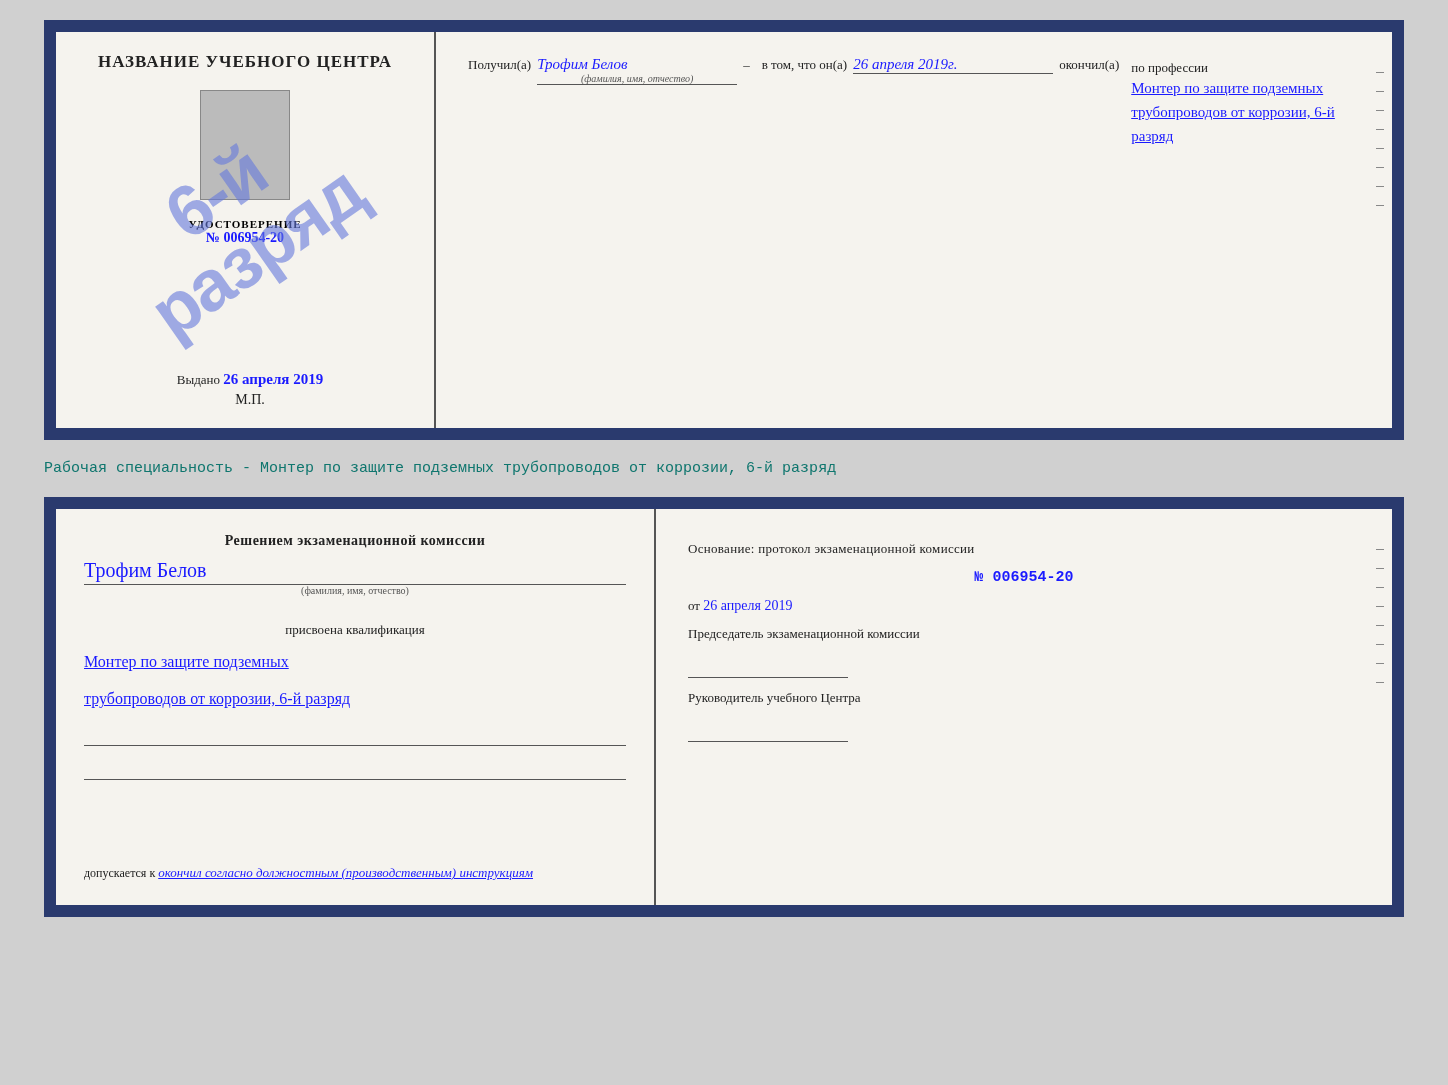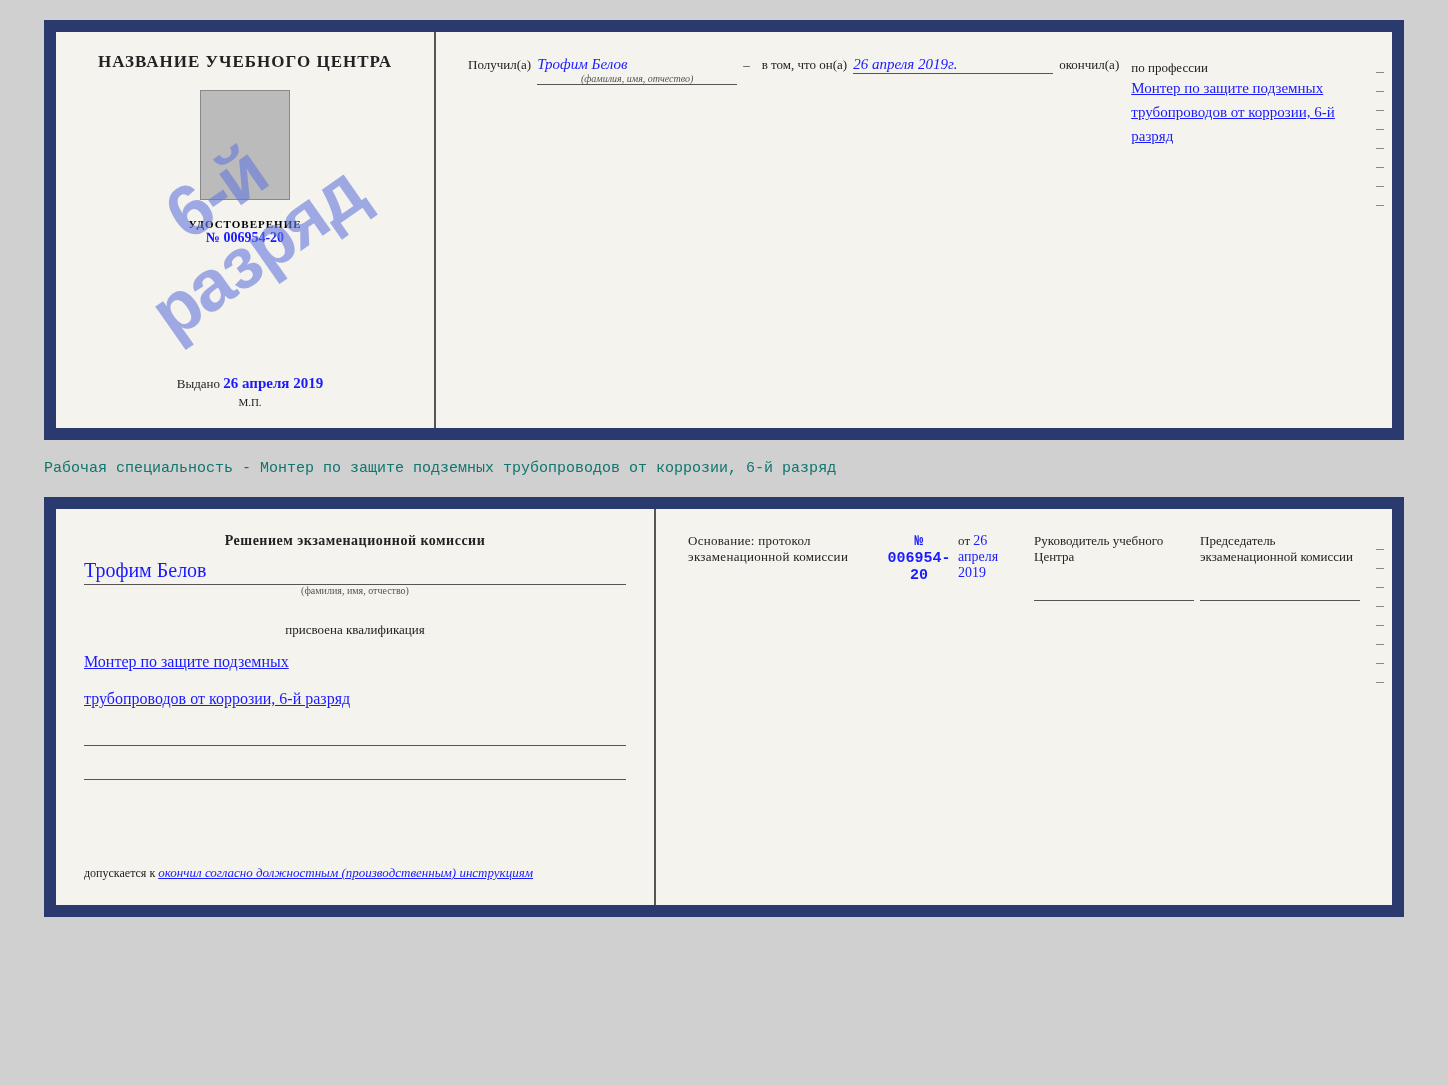--- a/index.html
+++ b/index.html
@@ -83,21 +83,21 @@
       margin-top: auto;
       font-size: 13px;
       color: #222;
       padding-left: 10px;
     }
     .vydano-block .date-val {
       font-weight: bold;
     }
 
     .mp-block {
-      font-size: 11px;
+      font-size: 14px;
       color: #222;
       margin-top: 4px;
       padding-left: 10px;
     }
 
     
     .stamp-diagonal {
       position: absolute;
       top: 60px;
       left: 50px;
@@ -216,23 +216,24 @@
       width: 600px;
       border-right: 2px solid #555;
       padding: 24px 28px;
       display: flex;
       flex-direction: column;
       gap: 10px;
     }
 
     .cert-bottom-right {
       flex: 1;
-      padding: 24px 32px;
-      display: flex;
-      gap: 6px;
+      padding: 32px 32px;
+      display: flex;
+      flex-direction: column;
+      gap: 12px;
       position: relative;
     }
 
     .komissia-title {
       font-size: 14px;
       font-weight: bold;
       letter-spacing: 0.5px;
       color: #222;
       text-align: center;
     }
@@ -429,29 +430,29 @@
     <div class="osnov-label">Основание: протокол экзаменационной комиссии</div>
 
     <div class="protocol-num">№ 006954-20</div>
 
     <div class="ot-date">
       <span>от</span>
       <span class="date-hw">26 апреля 2019</span>
     </div>
 
     <div class="sign-block">
+      <span>Председатель экзаменационной комиссии</span>
+      <div class="sign-line"></div>
+    </div>
+
+    <div class="sign-block">
       <span>Руководитель учебного Центра</span>
       <div class="sign-line"></div>
     </div>
 
-    <div class="sign-block">
-      <span>Председатель экзаменационной комиссии</span>
-      <div class="sign-line"></div>
-    </div>
-
     <div class="side-lines-bottom">
       <div class="side-line"></div>
       <div class="side-line"></div>
       <div class="side-line"></div>
       <div class="side-line"></div>
       <div class="side-line"></div>
       <div class="side-line"></div>
       <div class="side-line"></div>
       <div class="side-line"></div>
     </div>

